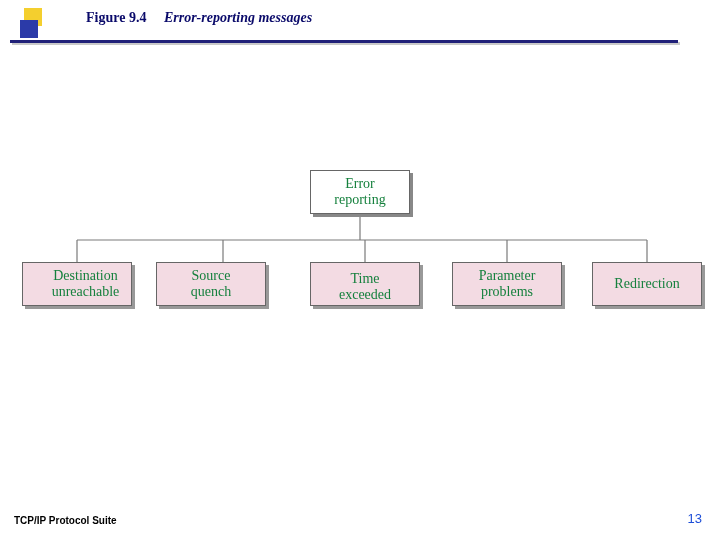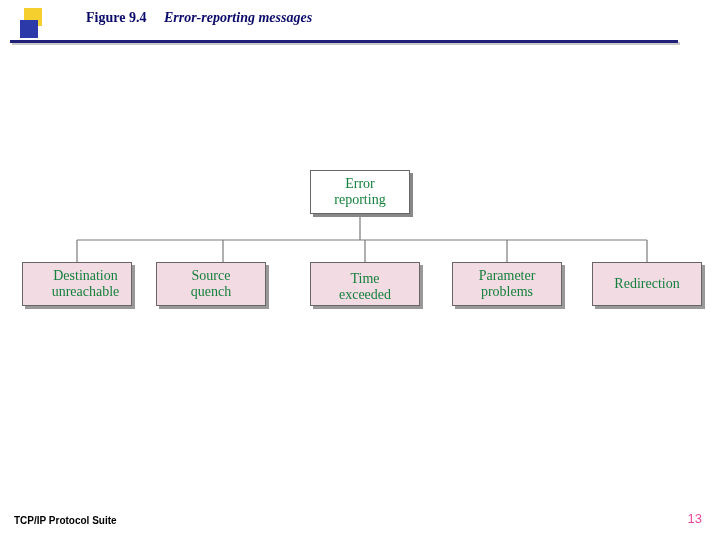--- a/index.html
+++ b/index.html
@@ -52,21 +52,21 @@
     font-weight: bold;
     color: #000;
     text-align: center;
   }
   .footer-right {
     position: absolute;
     right: 18px;
     bottom: 14px;
     font-family: Arial, sans-serif;
     font-size: 13px;
-    color: #ec4899;
+    color: #1d4ed8;
   }
 
   
   .diagram {
     position: absolute;
     left: 0; top: 0; width: 720px; height: 540px;
   }
   .node {
     position: absolute;
     border: 1px solid #666;

